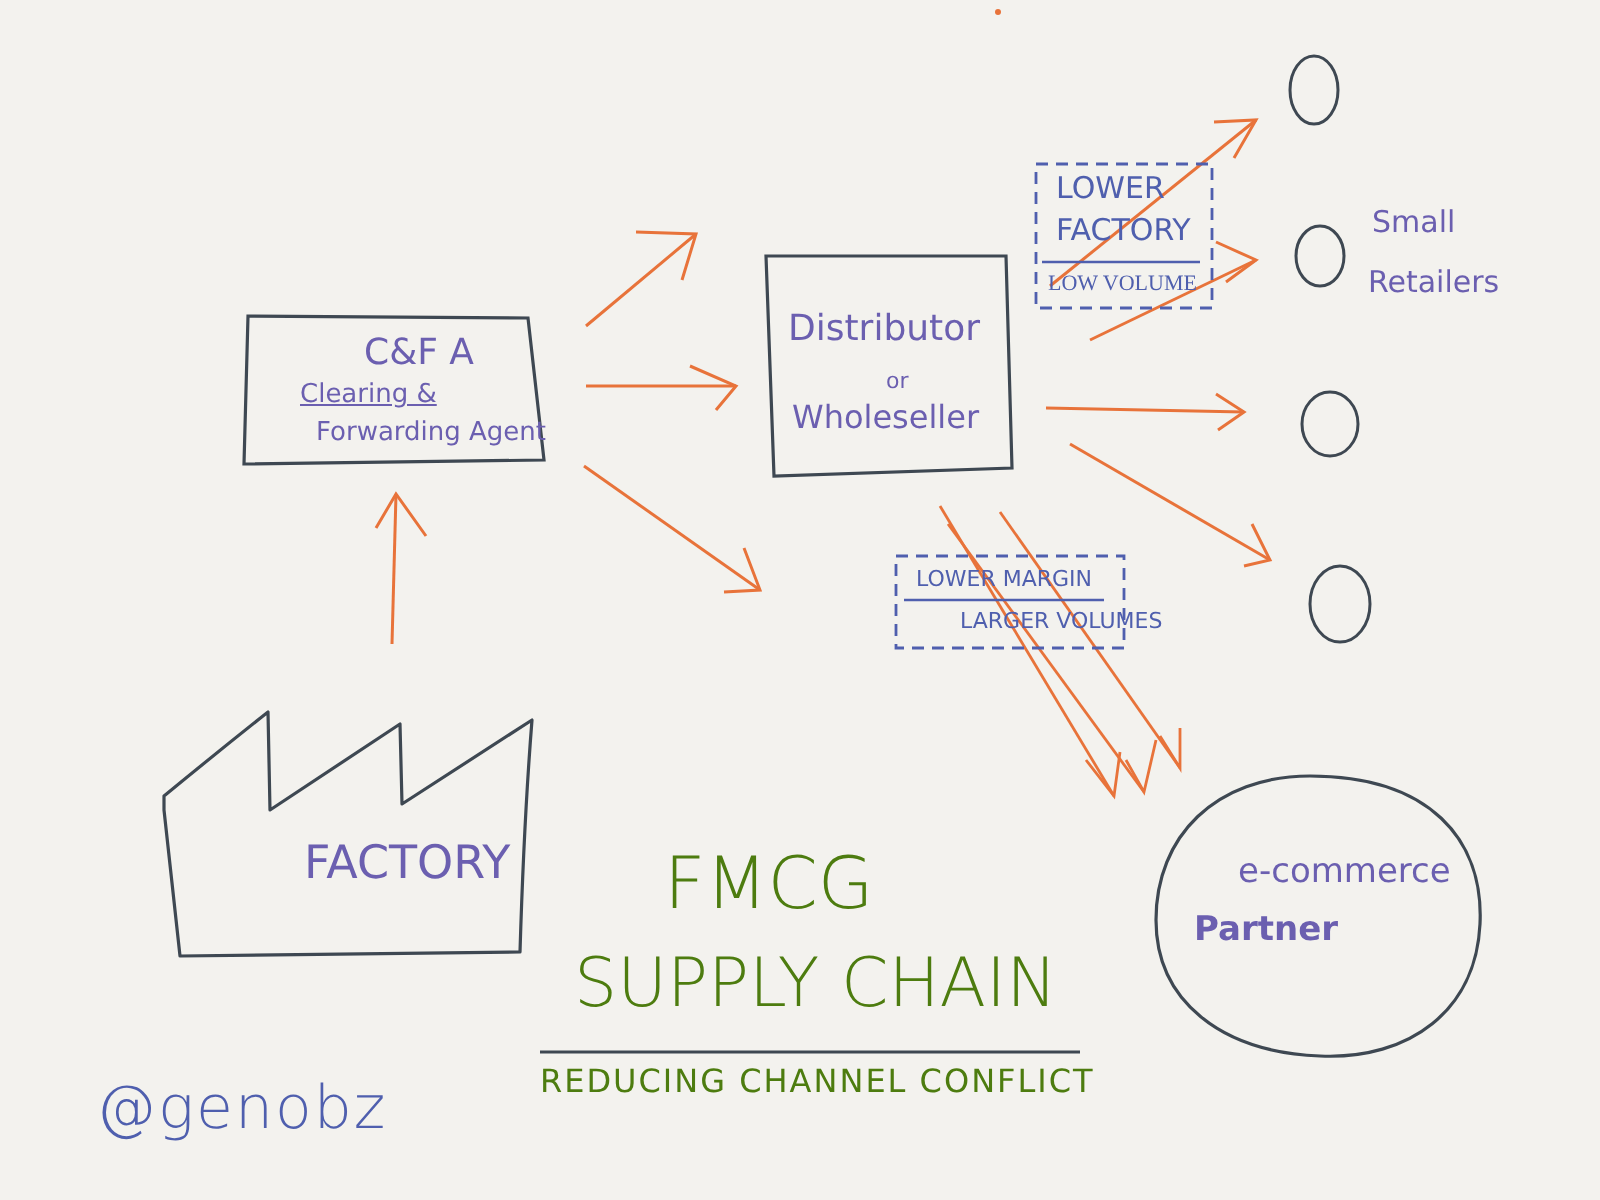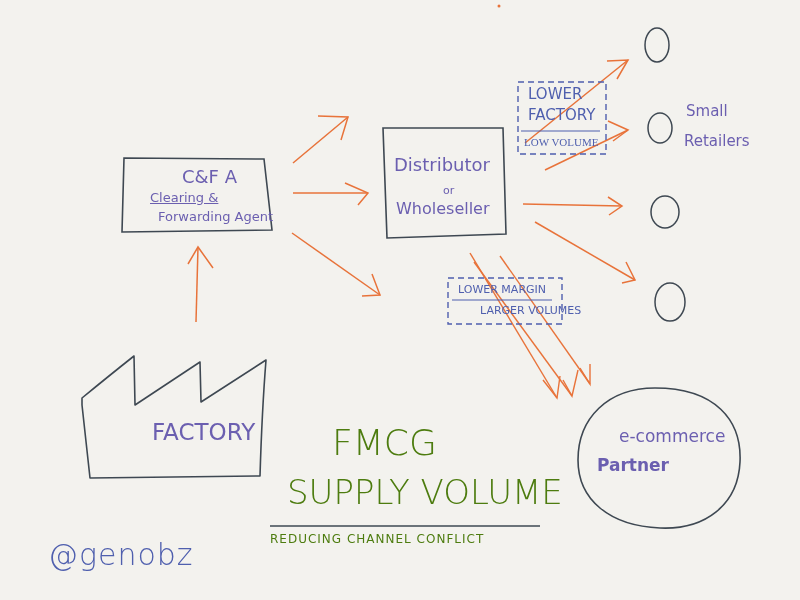--- a/index.html
+++ b/index.html
@@ -101,16 +101,16 @@
 
 <div class="lbl" style="left:686px;top:104px;font-size:15px;">Small</div>
 <div class="lbl" style="left:684px;top:134px;font-size:15px;">Retailers</div>
 
 <div class="lbl" style="left:152px;top:421px;font-size:23px;">FACTORY</div>
 
 <div class="lbl" style="left:598px;top:428px;font-size:17px;margin-left:21px;">e-commerce</div>
 <div class="lbl" style="left:597px;top:457px;font-size:17px;font-weight:bold;">Partner</div>
 
 <div class="lbl lbl-dark" style="left:332px;top:425px;font-size:36px;font-weight:300;">FMCG</div>
-<div class="lbl lbl-dark" style="left:287px;top:475px;font-size:34px;font-weight:300;">SUPPLY VOLUME</div>
-<div class="lbl lbl-dark" style="left:270px;top:533px;font-size:12px;letter-spacing:1px;">REDUCING CHANNEL CONFLICT</div>
+<div class="lbl lbl-dark" style="left:287px;top:475px;font-size:34px;font-weight:300;">SUPPLY CHAIN</div>
+<div class="lbl lbl-dark" style="left:270px;top:533px;font-size:16px;letter-spacing:1px;">REDUCING CHANNEL CONFLICT</div>
 
 <div class="lbl lbl-blue" style="left:48px;top:540px;font-size:30px;letter-spacing:1px;font-weight:300;">@genobz</div>
 
 </body></html>

